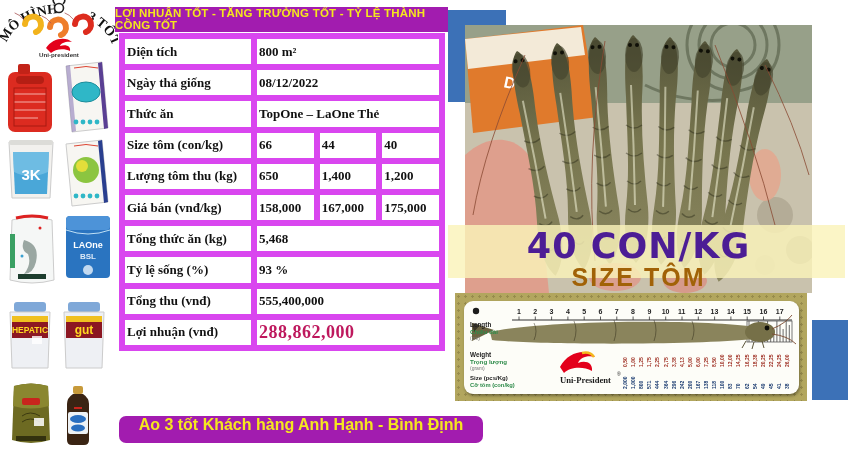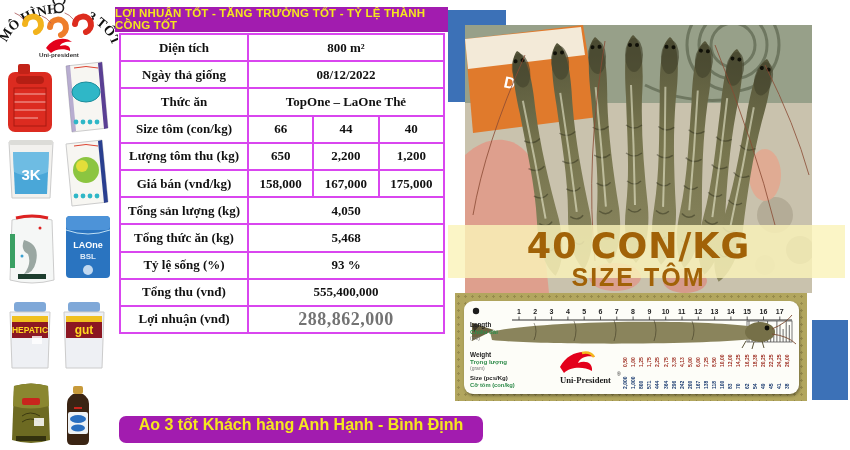--- a/index.html
+++ b/index.html
@@ -13,32 +13,32 @@
 
   
   .center{left:115px;top:0;width:333px;height:450px;}
   .gbar{position:absolute;background:#a21caf;color:#F5E71E;
         font-family:Liberation Sans, sans-serif;font-weight:bold;
         display:flex;justify-content:center;}
   .gheader{left:0;top:7px;width:333px;height:25px;font-size:11.5px;letter-spacing:.2px;}
   .gfooter{left:4px;top:416px;width:364px;height:27px;font-size:16px;border-radius:7px;}
   table.data{position:absolute;left:4px;top:33px;width:326px;border-collapse:collapse;
              font-family:"Liberation Serif",serif;font-weight:bold;color:#111;}
-  table.data td{border:2px solid #d946ef;text-align:center;vertical-align:middle;
+  table.data td{border:6px solid #d946ef;text-align:left;vertical-align:middle;
                 height:25.2px;font-size:13px;padding:0 2px;}
   table.data td.lbl{width:122px;}
-  table.data td.red{color:#737373;font-size:18px;letter-spacing:.5px;}
+  table.data td.red{color:#be185d;font-size:18px;letter-spacing:.5px;}
 
   
   .right{left:448px;top:0;width:402px;height:450px;}
   .blue-tl{left:0;top:10px;width:58px;height:92px;background:#3C71B7;}
   .blue-br{left:364px;top:320px;width:36px;height:80px;background:#3C71B7;}
   .photo{left:17px;top:25px;width:347px;height:268px;}
   .yellow-band{left:0;top:225px;width:397px;height:53px;background:rgba(250,243,185,0.82);}
-  .sizetxt{left:17px;width:347px;text-align:center;color:#a16207;}
+  .sizetxt{left:17px;width:347px;text-align:center;color:#4c1d95;}
   .sz1{top:226px;font-size:35px;font-weight:800;letter-spacing:1px;
        font-family:"DejaVu Sans",sans-serif;}
   .sz2{top:263px;font-size:25px;font-weight:600;letter-spacing:2px;color:#a16207;}
   .rulerwrap{left:7px;top:293px;width:352px;height:108px;background:#b2a65e;
              background-image:radial-gradient(#978b4c 1px,transparent 1.3px);
              background-size:7px 7px;}
   .card{position:absolute;left:9px;top:8px;width:335px;height:93px;background:#fdfdf8;
         border-radius:9px;box-shadow:1px 2px 3px rgba(0,0,0,.35);}
 </style>
 </head>
@@ -194,32 +194,28 @@
           </tr>
           <tr>
             <td class="lbl">Size tôm (con/kg)</td>
             <td class="val">66</td>
             <td class="val">44</td>
             <td class="val">40</td>
           </tr>
           <tr>
             <td class="lbl">Lượng tôm thu (kg)</td>
             <td class="val">650</td>
-            <td class="val">2,200</td>
+            <td class="val">1,400</td>
             <td class="val">1,200</td>
           </tr>
           <tr>
             <td class="lbl">Giá bán (vnđ/kg)</td>
             <td class="val">158,000</td>
             <td class="val">167,000</td>
             <td class="val">175,000</td>
-          </tr>
-          <tr>
-            <td class="lbl">Tổng sản lượng (kg)</td>
-            <td class="val" colspan="3">4,050</td>
           </tr>
           <tr>
             <td class="lbl">Tổng thức ăn (kg)</td>
             <td class="val" colspan="3">5,468</td>
           </tr>
           <tr>
             <td class="lbl">Tỷ lệ sống (%)</td>
             <td class="val" colspan="3">93 %</td>
           </tr>
           <tr>

